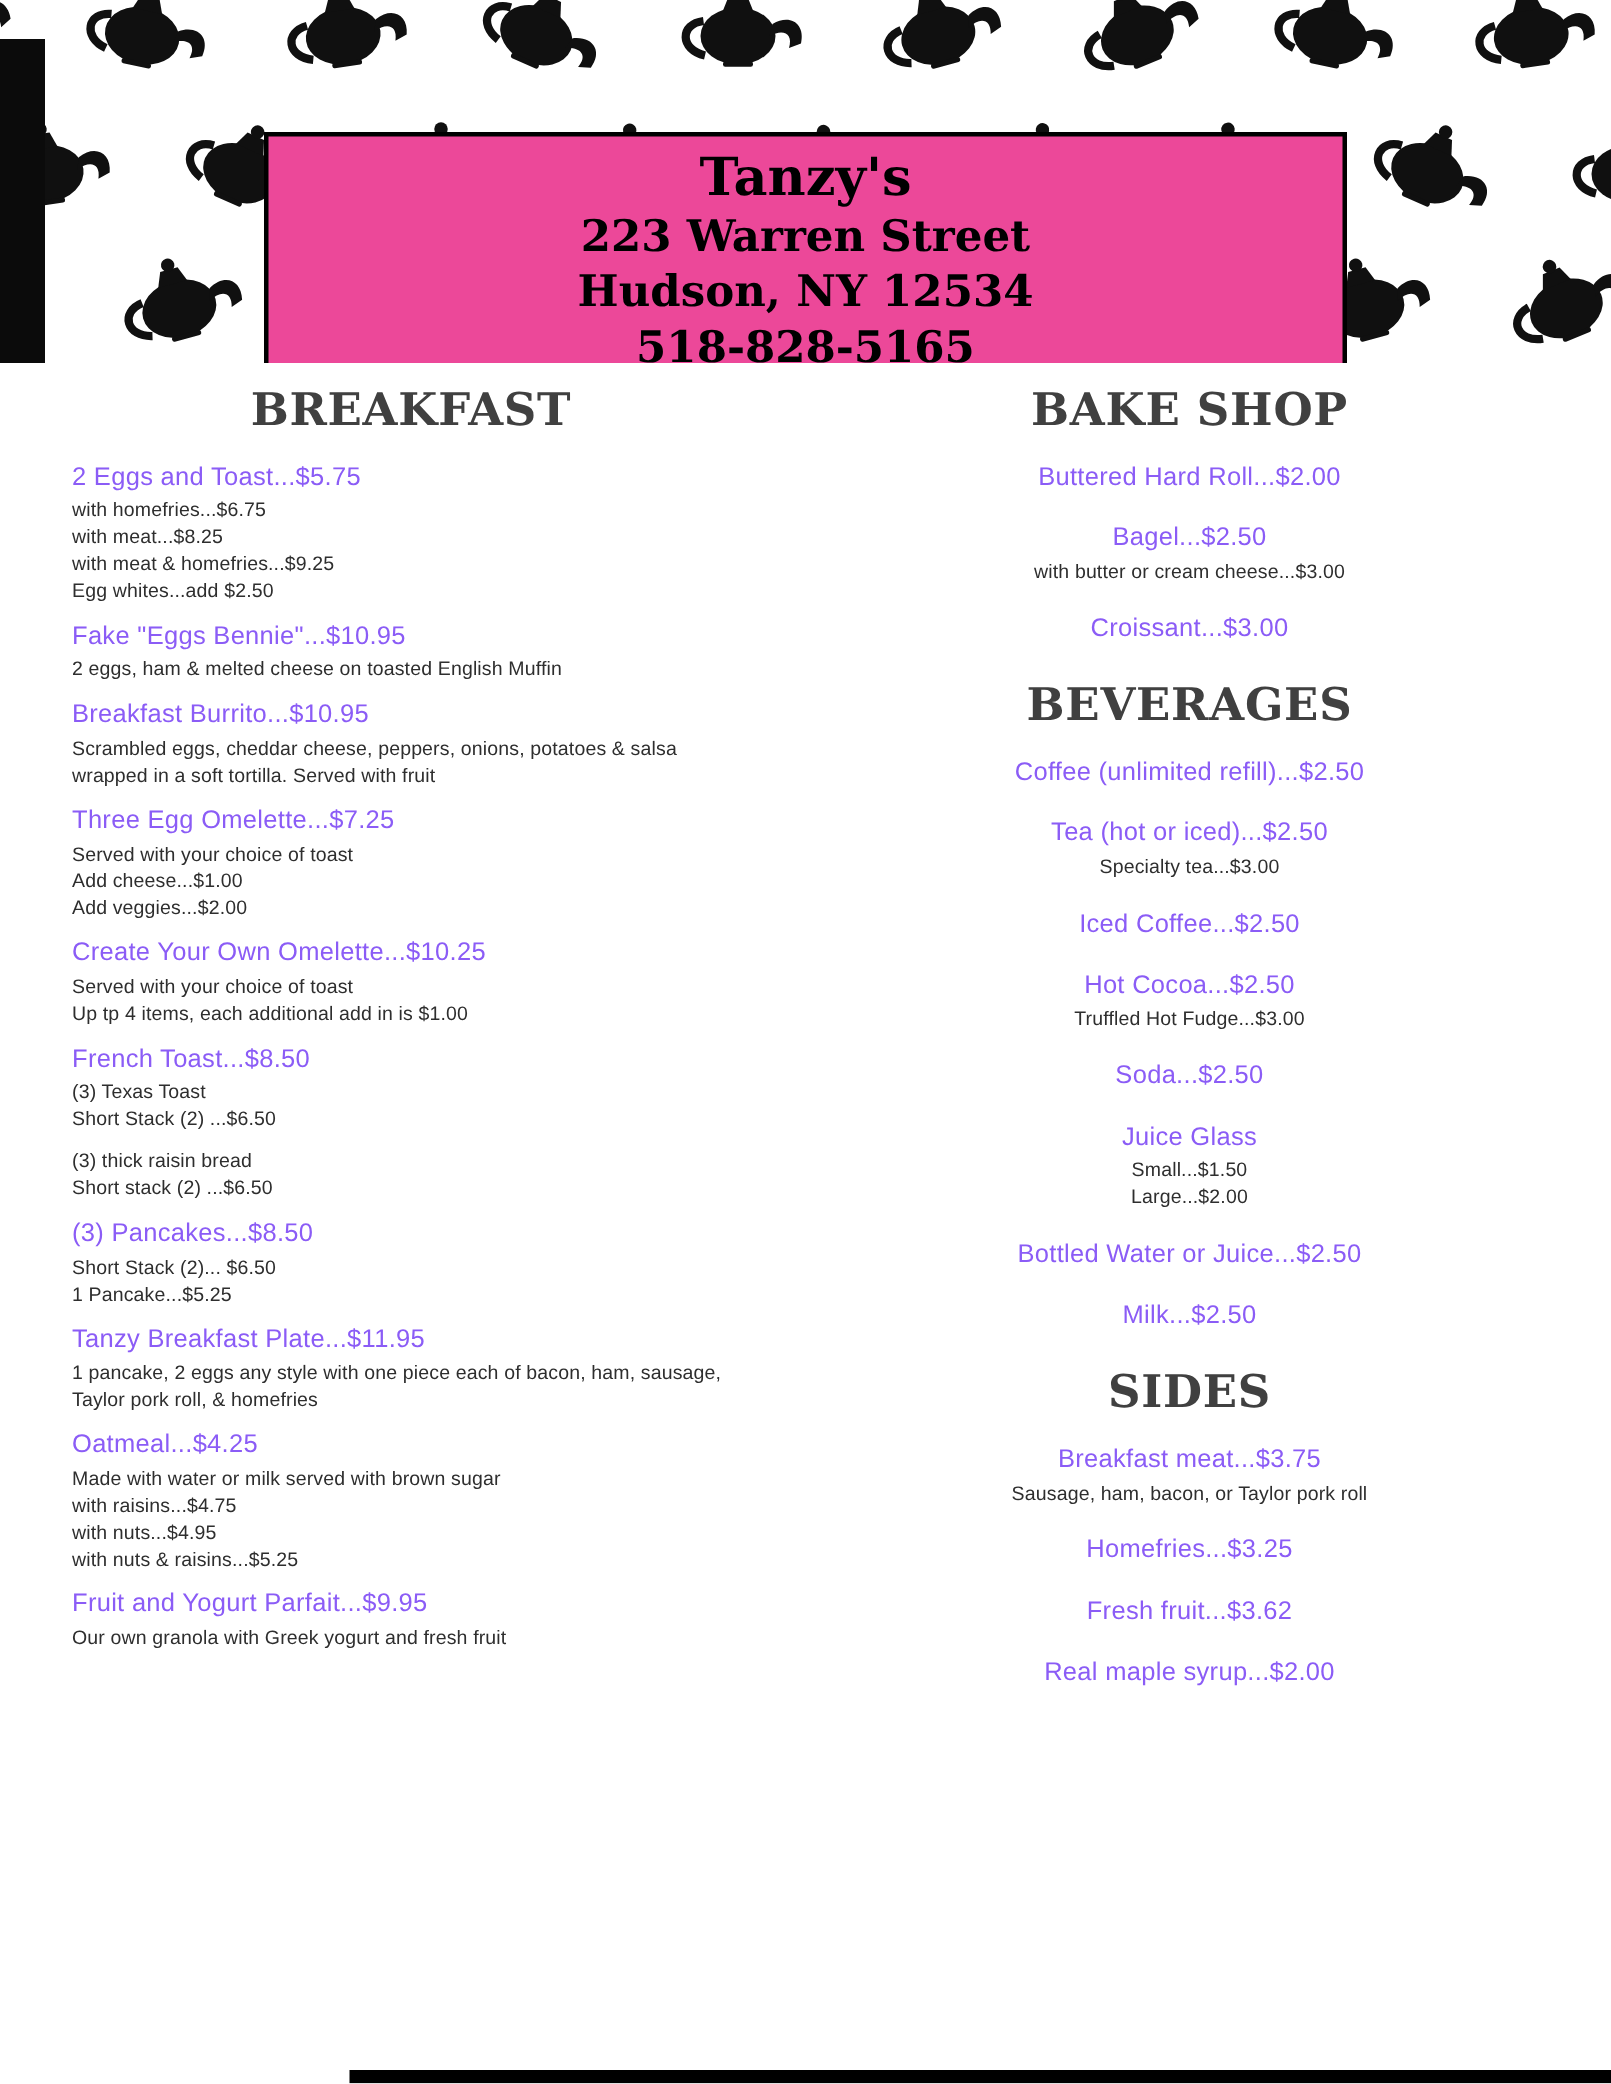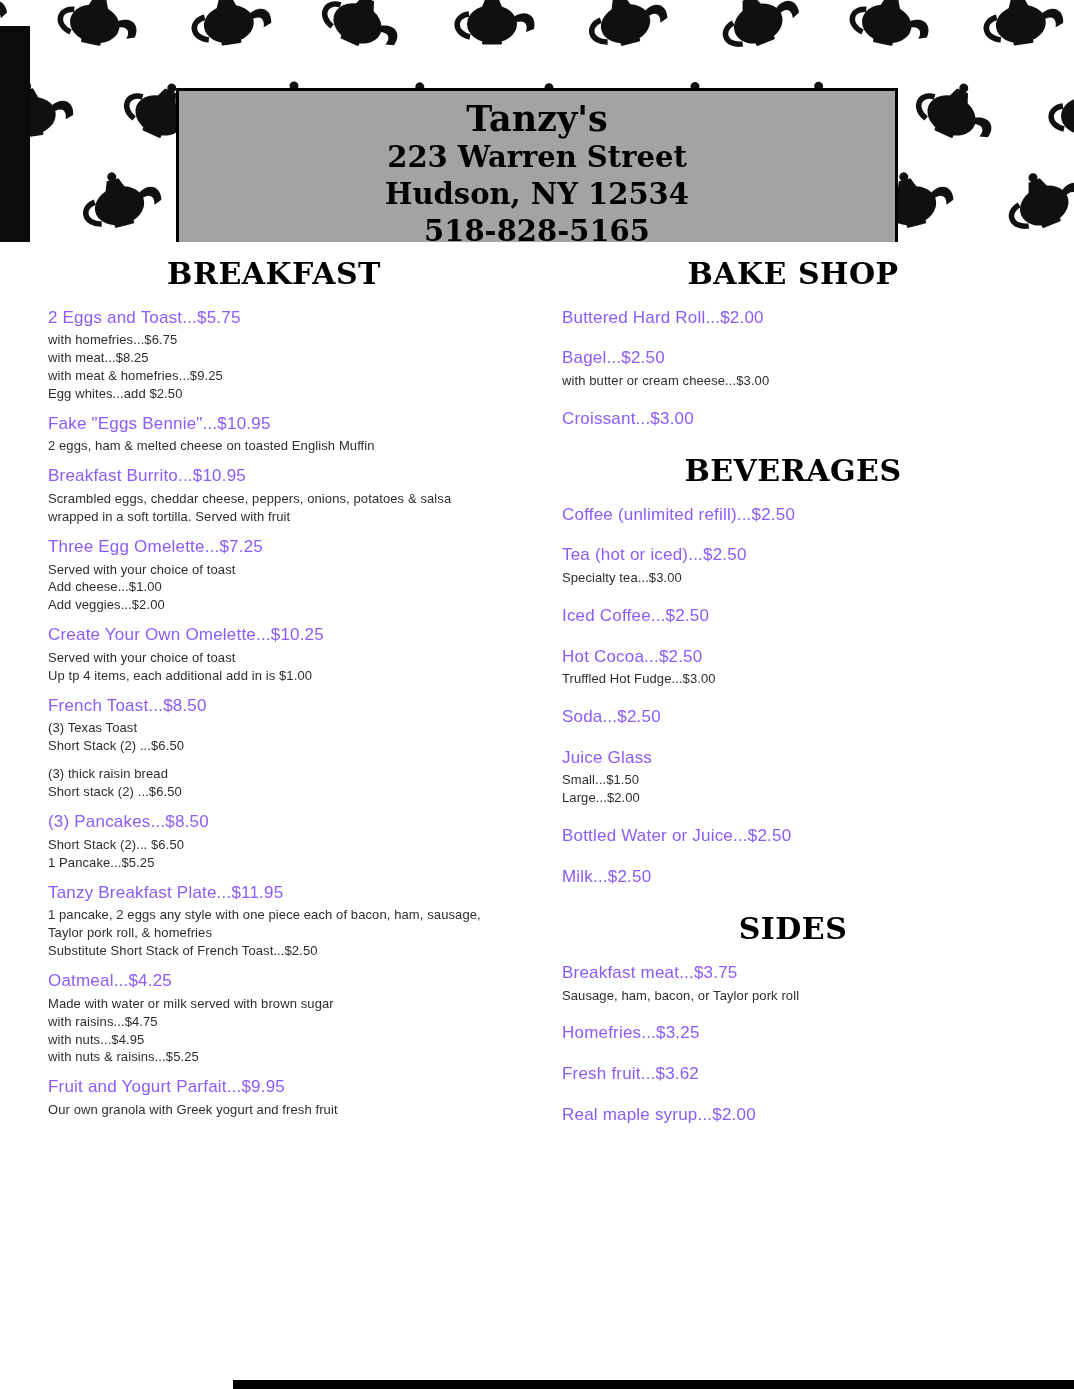--- a/index.html
+++ b/index.html
@@ -10,44 +10,44 @@
     background:#ffffff;
     overflow:hidden;
     font-family:"Liberation Sans",sans-serif;
   }
   
   .banner{position:relative;width:1074px;height:242px;overflow:hidden;background:#fff;}
   .banner svg{display:block;}
   .info-box{
     position:absolute;top:88px;left:50%;transform:translateX(-50%);
     width:722px;box-sizing:border-box;
-    background:#a3a3a3;border:3px solid #000;
+    background:#ec4899;border:3px solid #000;
     text-align:center;padding:8px 0 12px;
   }
   .restaurant-name{
     font-family:"DejaVu Serif",serif;font-weight:bold;
     font-size:35px;line-height:1.15;color:#000;
   }
   .address{
     font-family:"DejaVu Serif",serif;font-weight:bold;
     font-size:29px;line-height:1.28;color:#000;
   }
   
   .menu-body{display:flex;align-items:flex-start;padding-top:13px;}
   .col{box-sizing:border-box;}
   .col-left{width:452px;margin-left:48px;}
   .col-right{width:462px;margin-left:62px;}
   .section-title{
     font-family:"DejaVu Serif",serif;font-weight:bold;
-    font-size:30px;letter-spacing:.5px;color:#000000;
+    font-size:30px;letter-spacing:.5px;color:#404040;
     text-align:center;margin:0 0 14px 0;line-height:1.25;
   }
   .col-right .section + .section .section-title{margin-top:22px;}
   .menu-item{margin-bottom:10px;}
-  .col-right .menu-item{margin-bottom:18px;}
+  .col-right .menu-item{margin-bottom:18px;text-align:center;}
   .item-title{
     font-size:17px;line-height:1.33;color:#8b5cf6;
     letter-spacing:.2px;margin-bottom:2px;
   }
   .item-detail{
     font-size:13px;line-height:1.38;color:#2e2e2e;letter-spacing:.1px;
   }
   
   .bottom-bar{
     position:absolute;bottom:0;left:233px;right:0;height:9px;background:#000;
@@ -151,21 +151,20 @@
             <div class="item-detail">Short stack (2) ...$6.50</div>
           </div>
           <div class="menu-item">
             <div class="item-title">(3) Pancakes...$8.50</div>
             <div class="item-detail">Short Stack (2)... $6.50</div>
             <div class="item-detail">1 Pancake...$5.25</div>
           </div>
           <div class="menu-item">
             <div class="item-title">Tanzy Breakfast Plate...$11.95</div>
             <div class="item-detail">1 pancake, 2 eggs any style with one piece each of bacon, ham, sausage, Taylor pork roll, &amp; homefries</div>
-            <div class="item-detail">Substitute Short Stack of French Toast...$2.50</div>
           </div>
           <div class="menu-item">
             <div class="item-title">Oatmeal...$4.25</div>
             <div class="item-detail">Made with water or milk served with brown sugar</div>
             <div class="item-detail">with raisins...$4.75</div>
             <div class="item-detail">with nuts...$4.95</div>
             <div class="item-detail">with nuts &amp; raisins...$5.25</div>
           </div>
           <div class="menu-item">
             <div class="item-title">Fruit and Yogurt Parfait...$9.95</div>

